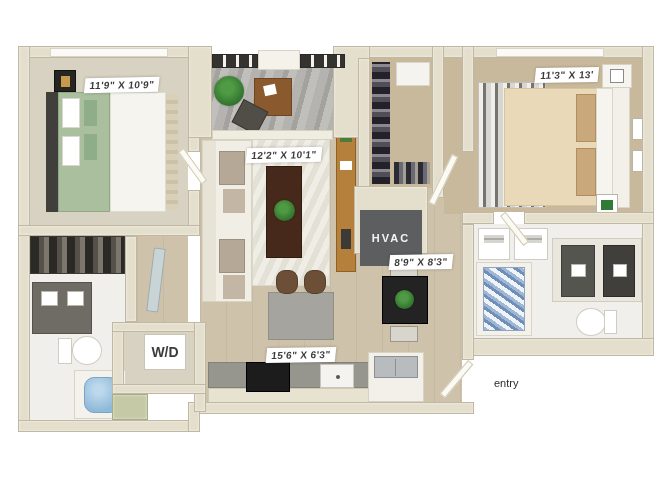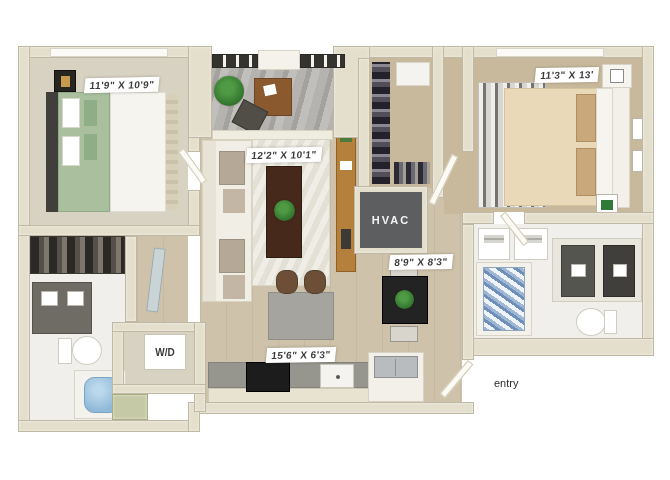--- a/index.html
+++ b/index.html
@@ -16,28 +16,28 @@
   .floor { z-index:1; }
   .wood { background: #cfc2ab repeating-linear-gradient(90deg, rgba(90,70,40,.07) 0 1px, transparent 1px 26px); }
   .carpetL { background:#d8d2c2; }
   .carpetT { background:#c9b99c; }
   .bath { background:#f1efeb; }
   .balconyF { background: repeating-linear-gradient(105deg, #b4b3af 0 9px, #a3a29e 9px 14px, #c0bfbb 14px 22px); }
 
   
   .fx { z-index:10; }
   .hvacBox { background:#5d5e60; z-index:32; display:flex; align-items:center; justify-content:center;
-             color:#f4f4f4; font-size:11px; letter-spacing:2px; font-weight:bold; }
+             color:#f4f4f4; font-size:11px; letter-spacing:2px; font-weight:bold;margin-top:18px; }
   .door { background:#fbfaf5; border:1px solid #cfc8b2; z-index:40; }
   .dim { z-index:50; background:#ffffff; color:#3b3b3b; font-weight:bold; font-size:10px; letter-spacing:.4px;
          padding:2px 5px; transform:translate(-50%,-50%) skewX(-7deg) rotate(-1deg);
          box-shadow:0 0 3px rgba(0,0,0,.28); white-space:nowrap; }
   .plain-label { z-index:50; color:#2b2b2b; font-size:11px; }
   .wd-box { background:#ffffff; border:1px solid #c9c4b4; z-index:12; display:flex; align-items:center; justify-content:center;
-            font-size:10px; font-weight:bold; color:#3b3b3b; }
+            font-size:14px; font-weight:bold; color:#3b3b3b; }
   .plant { border-radius:50%; background: radial-gradient(circle at 45% 40%, #4f9a44 25%, #2f6f2c 75%); box-shadow:0 0 2px rgba(0,0,0,.35); }
   .railing { background: repeating-linear-gradient(90deg, #34332f 0 10px, #f5f3ec 10px 13px); border:1px solid #2a2926; }
 </style>
 </head>
 <body>
 
 <div class="plan">
 
   <div class="abs floor wood" style="left:200px;top:138px;width:262px;height:268px;"></div>
   <div class="abs floor carpetT" style="left:444px;top:58px;width:18px;height:156px;"></div>

